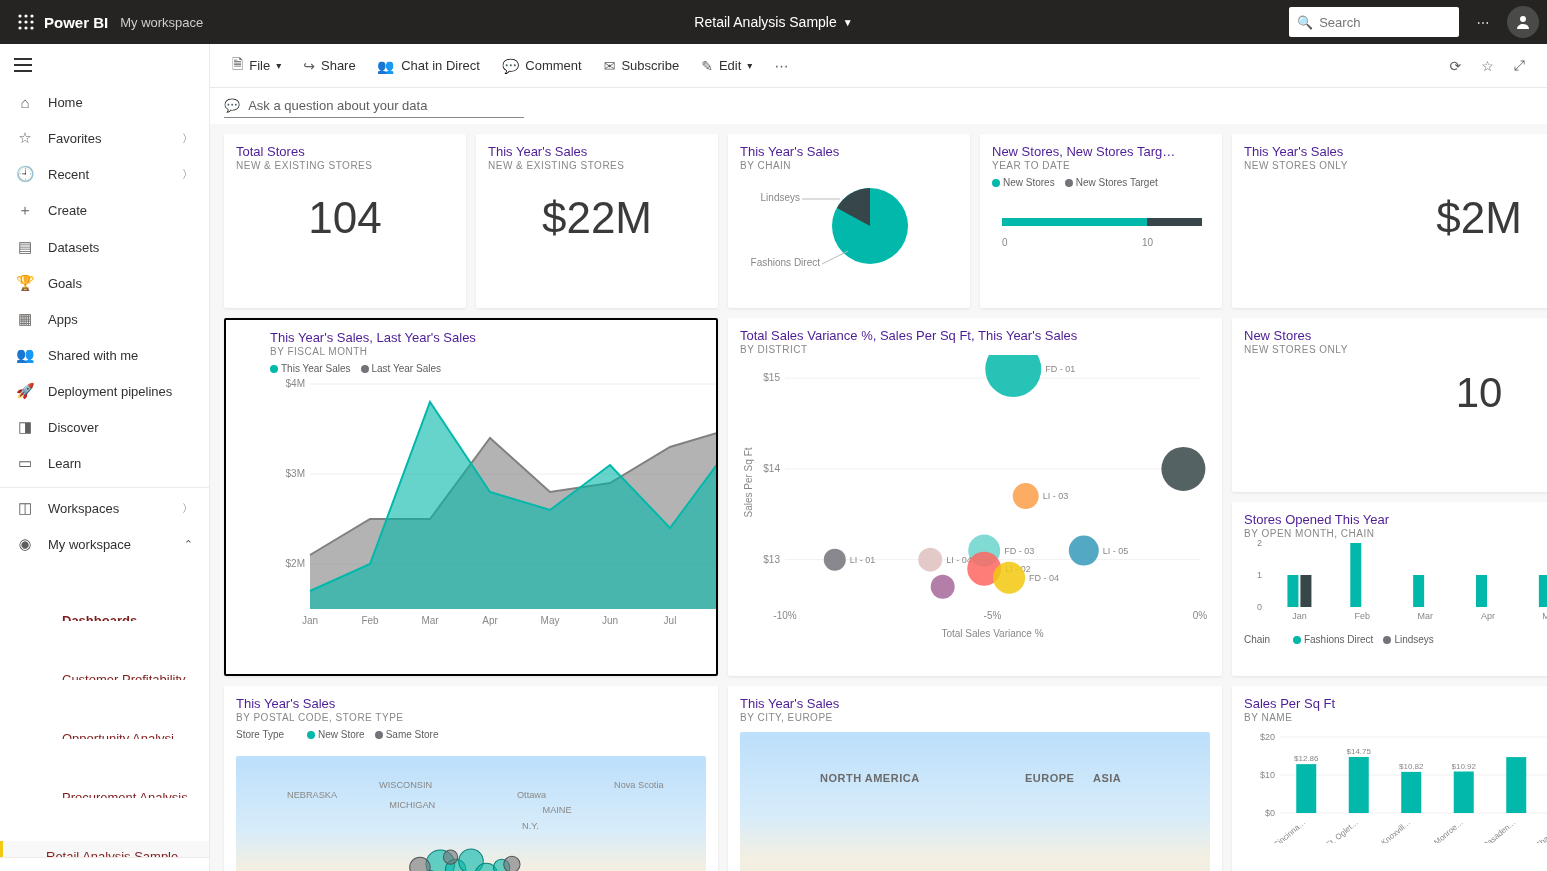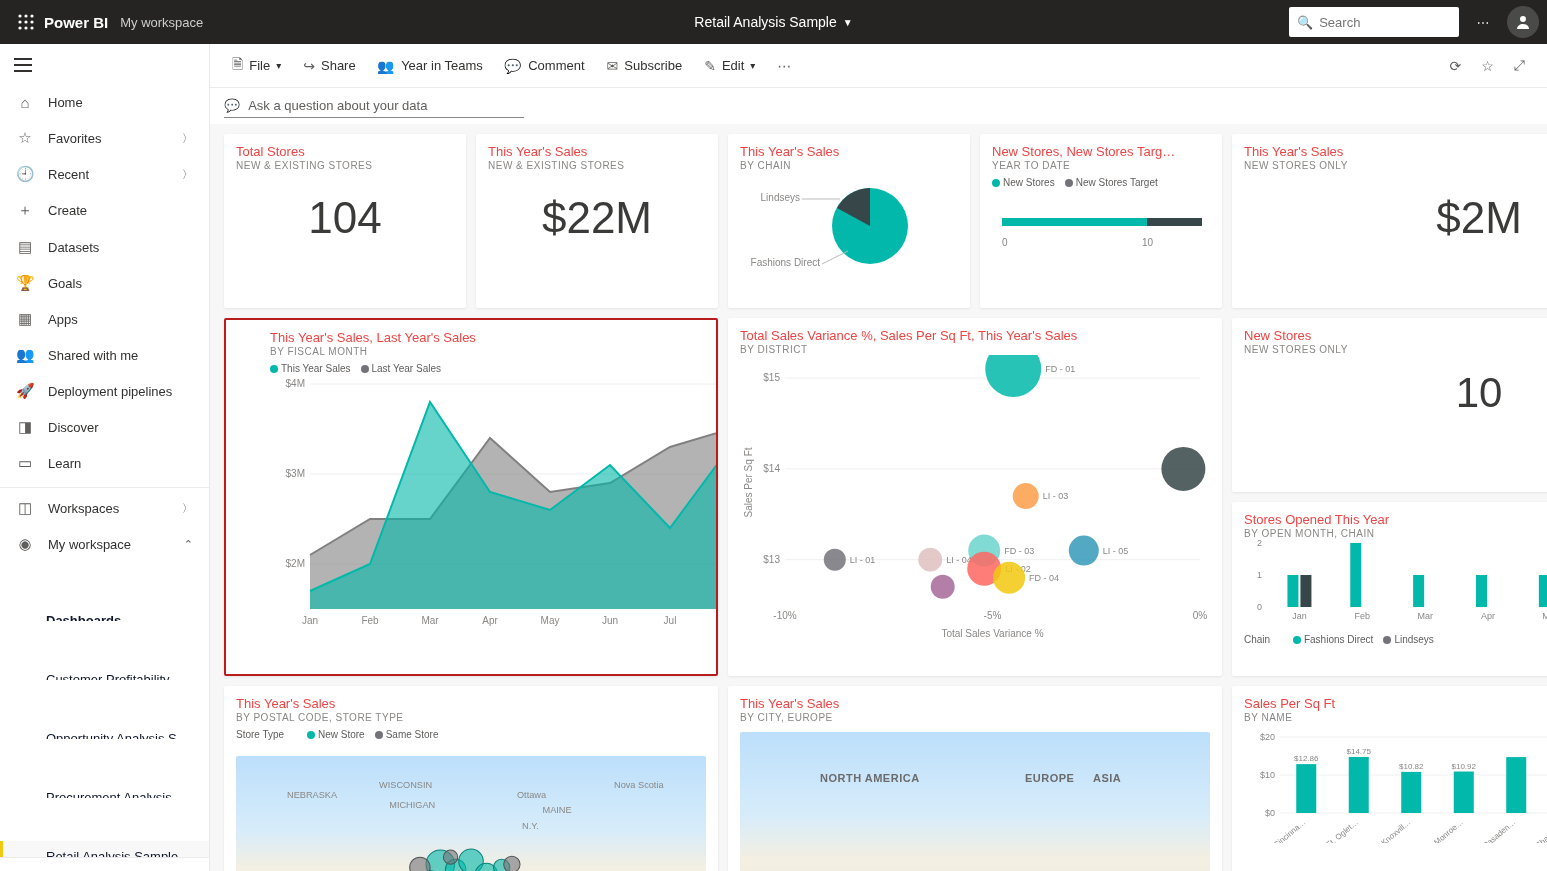--- a/index.html
+++ b/index.html
@@ -19,55 +19,55 @@
   .top-icon { width:32px; height:32px; display:flex; align-items:center; justify-content:center; color:#fff; cursor:pointer; border-radius:50%; }
   .avatar { background:#4a4a49; }
 
   
   .shell { display:flex; height: calc(871px - 44px); }
   .leftnav { width: 210px; border-right:1px solid #eaeaea; padding-top:4px; display:flex; flex-direction:column; overflow:hidden;}
   .hamb { padding:10px 14px; cursor:pointer; }
   .nav-item { display:flex; align-items:center; gap:14px; padding:9px 16px; cursor:pointer; color:#323130; }
   .nav-icon { width:18px; text-align:center; color:#605e5c; font-size:15px; }
   .nav-chev { margin-left:auto; color:#605e5c; font-size:11px; }
-  .subitem { padding:8px 16px 8px 46px; cursor:pointer; font-size:13px; color:#0f172a; white-space:nowrap; overflow:hidden; text-overflow:ellipsis;margin-top:43px;}
+  .subitem { padding:8px 16px 8px 62px; cursor:pointer; font-size:13px; color:#7f1d1d; white-space:nowrap; overflow:hidden; text-overflow:ellipsis;margin-top:43px;}
   .subitem.bold { font-weight:600; }
   .subitem.sel { border-left:3px solid #f2c811; padding-left:43px; background:#f8f8f8; }
   .nav-spacer-top{height:6px;}
   .nav-divider{border-top:1px solid #edebe9; margin:6px 0 2px 0;}
   .getdata{border-top:1px solid #edebe9; margin-top:auto;}
 
   
   .main { flex:1; display:flex; flex-direction:column; overflow:hidden;}
   .cmdbar { height:44px; border-bottom:1px solid #eaeaea; display:flex; align-items:center; padding:0 14px; gap:6px; background:#fff;}
   .cmd { display:flex; align-items:center; gap:6px; padding:6px 8px; cursor:pointer; color:#323130; font-size:13px; }
   .cmd-icon { color:#605e5c; font-size:14px; }
   .cmdbar .right { margin-left:auto; display:flex; gap:4px;}
   .qna-row{ padding:10px 8px 6px 14px;}
   .qna { display:flex; align-items:center; gap:8px; border-bottom:1px solid #8a8886; width:300px; padding-bottom:4px; color:#605e5c; cursor:text;}
   
   
   .dash { flex:1; background:#f7f7f7; padding:10px 14px; overflow:auto; display:grid; 
           grid-template-columns: 242px 242px 242px 242px 242px 242px; 
           grid-auto-rows: 82px; gap:10px; align-content:start;}
   .tile { background:#fff; border-radius:2px; box-shadow:0 1px 3px rgba(0,0,0,.08); padding:10px 12px; position:relative; overflow:hidden;}
-  .t-title { font-size:13px; color:#ef4444; white-space:nowrap; overflow:hidden; text-overflow:ellipsis;}
+  .t-title { font-size:13px; color:#4c1d95; white-space:nowrap; overflow:hidden; text-overflow:ellipsis;}
   .t-sub { font-size:10px; color:#8a8886; letter-spacing:.5px; margin-top:1px;}
   .bignum { font-size:44px; font-weight:300; color:#3a3a39; text-align:center; margin-top:18px; font-family:"Segoe UI Light","Segoe UI",Arial; }
   .bignum.sm{font-size:42px; margin-top:14px;}
   
   .row1 .bignum{margin-top:22px;}
   
   
   .tile-stores { grid-column:1; grid-row:1 / span 2;}
   .tile-sales22 { grid-column:2; grid-row:1 / span 2;}
   .tile-donut { grid-column:3; grid-row:1 / span 2;}
   .tile-target { grid-column:4; grid-row:1 / span 2;}
   .tile-2m { grid-column:5 / span 2; grid-row:1 / span 2;}
-  .tile-area { grid-column:1 / span 2; grid-row:3 / span 4; border:2px solid #b91c1c;padding-left:44px;}
+  .tile-area { grid-column:1 / span 2; grid-row:3 / span 4; border:2px solid #000000;padding-left:44px;}
   .tile-bubble { grid-column:3 / span 2; grid-row:3 / span 4;}
   .tile-newstores { grid-column:5 / span 2; grid-row:3 / span 2;}
   .tile-storesopen { grid-column:5 / span 2; grid-row:5 / span 2;}
   .tile-map1 { grid-column:1 / span 2; grid-row:7 / span 3;}
   .tile-map2 { grid-column:3 / span 2; grid-row:7 / span 3;}
   .tile-sqft { grid-column:5 / span 2; grid-row:7 / span 3;}
   
   .legend { font-size:10px; color:#605e5c; display:flex; gap:10px; align-items:center; margin-top:6px; flex-wrap:wrap;}
   .ldot{ width:8px; height:8px; border-radius:50%; display:inline-block; margin-right:3px; vertical-align:middle;}
   .teal{ background:#01b8aa;} .grey{background:#73737a;}
@@ -199,21 +199,21 @@
           <span class="cmd-icon">🗎</span>
           <span>File</span>
           <span class="chev">▾</span>
         </div>
       <div class="cmd">
           <span class="cmd-icon">↪</span>
           <span>Share</span>
         </div>
       <div class="cmd">
           <span class="cmd-icon">👥</span>
-          <span>Year in Teams</span>
+          <span>Chat in Direct</span>
         </div>
       <div class="cmd">
           <span class="cmd-icon">💬</span>
           <span>Comment</span>
         </div>
       <div class="cmd">
           <span class="cmd-icon">✉</span>
           <span>Subscribe</span>
         </div>
       <div class="cmd">

